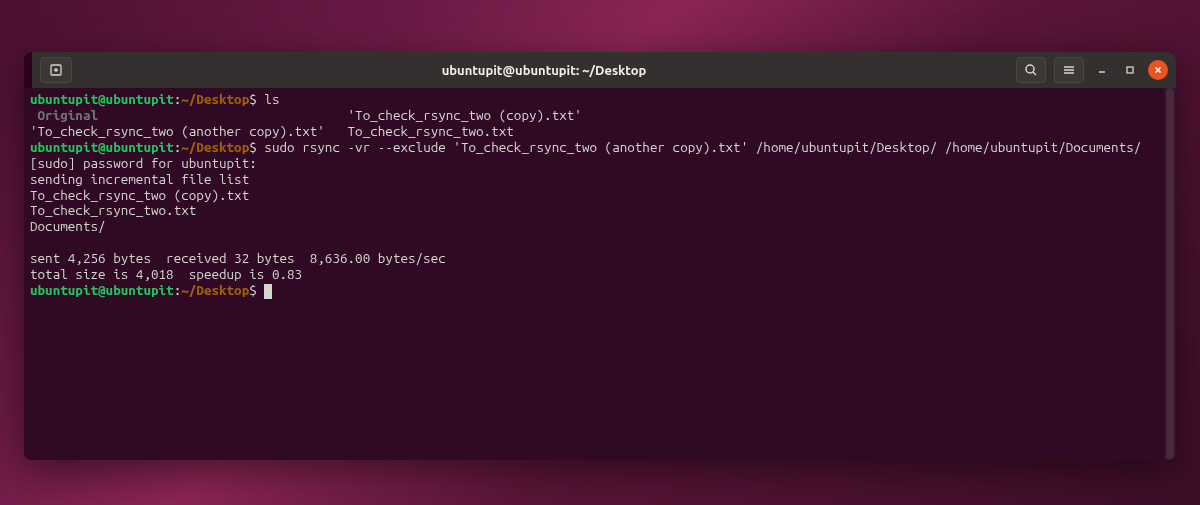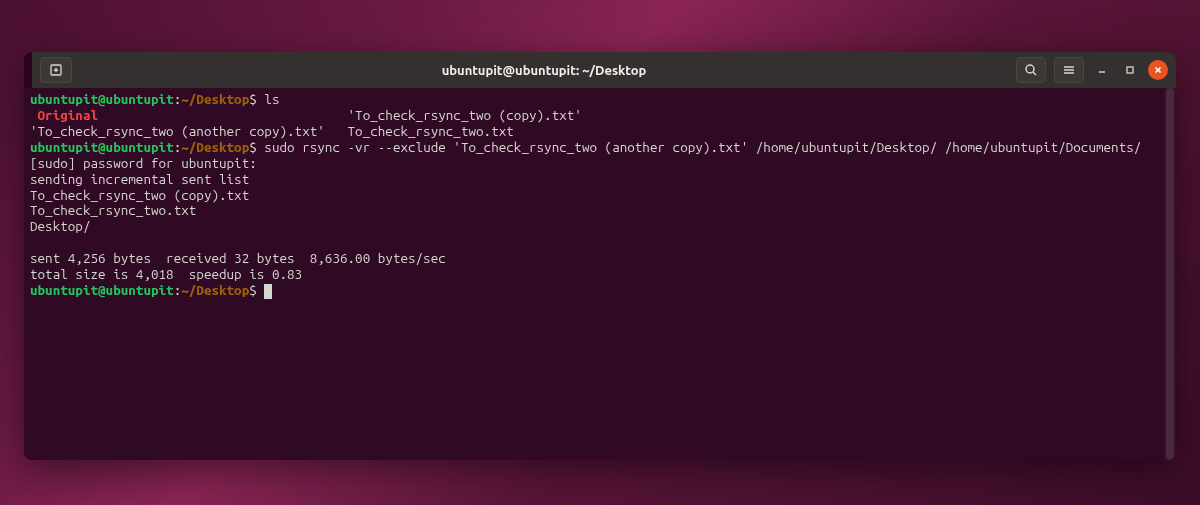--- a/index.html
+++ b/index.html
@@ -99,21 +99,21 @@
       font-size: 13.5px;
       line-height: 1.18;
       color: #d3d7cf;
       font-family: 'Ubuntu Mono', 'DejaVu Sans Mono', monospace;
       white-space: pre;
       overflow: hidden;
     }
     .prompt-user { color: #22c55e; font-weight: bold; }
     .prompt-path { color: #a16207; font-weight: bold; }
     .prompt-dollar { color: #d3d7cf; }
-    .dir-color { color: #ef4444; font-weight: bold; }
+    .dir-color { color: #737373; font-weight: bold; }
     .cursor {
       display: inline-block;
       width: 8px;
       height: 15px;
       background: #d3d7cf;
       vertical-align: text-bottom;
       margin-bottom: -1px;
     }
     .scrollbar {
       position: absolute;
@@ -176,24 +176,24 @@
         </svg>
       </div>
     </div>
   </div>
 
   <div class="terminal-body"><span class="prompt-user">ubuntupit@ubuntupit</span><span class="prompt-dollar">:</span><span class="prompt-path">~/Desktop</span><span class="prompt-dollar">$</span><span> ls</span>
 <span class="dir-color"> Original</span><span>                                 'To_check_rsync_two (copy).txt'</span>
 <span>'To_check_rsync_two (another copy).txt'   To_check_rsync_two.txt</span>
 <span class="prompt-user">ubuntupit@ubuntupit</span><span class="prompt-dollar">:</span><span class="prompt-path">~/Desktop</span><span class="prompt-dollar">$</span><span> sudo rsync -vr --exclude 'To_check_rsync_two (another copy).txt' /home/ubuntupit/Desktop/ /home/ubuntupit/Documents/</span>
 <span>[sudo] password for ubuntupit:</span>
-<span>sending incremental sent list</span>
+<span>sending incremental file list</span>
 <span>To_check_rsync_two (copy).txt</span>
 <span>To_check_rsync_two.txt</span>
-<span>Desktop/</span>
+<span>Documents/</span>
 <span></span>
 <span>sent 4,256 bytes  received 32 bytes  8,636.00 bytes/sec</span>
 <span>total size is 4,018  speedup is 0.83</span>
 <span class="prompt-user">ubuntupit@ubuntupit</span><span class="prompt-dollar">:</span><span class="prompt-path">~/Desktop</span><span class="prompt-dollar">$</span> <span class="cursor"></span></div>
 
   <div class="scrollbar">
     <div class="scrollbar-thumb"></div>
   </div>
 </div>
 

